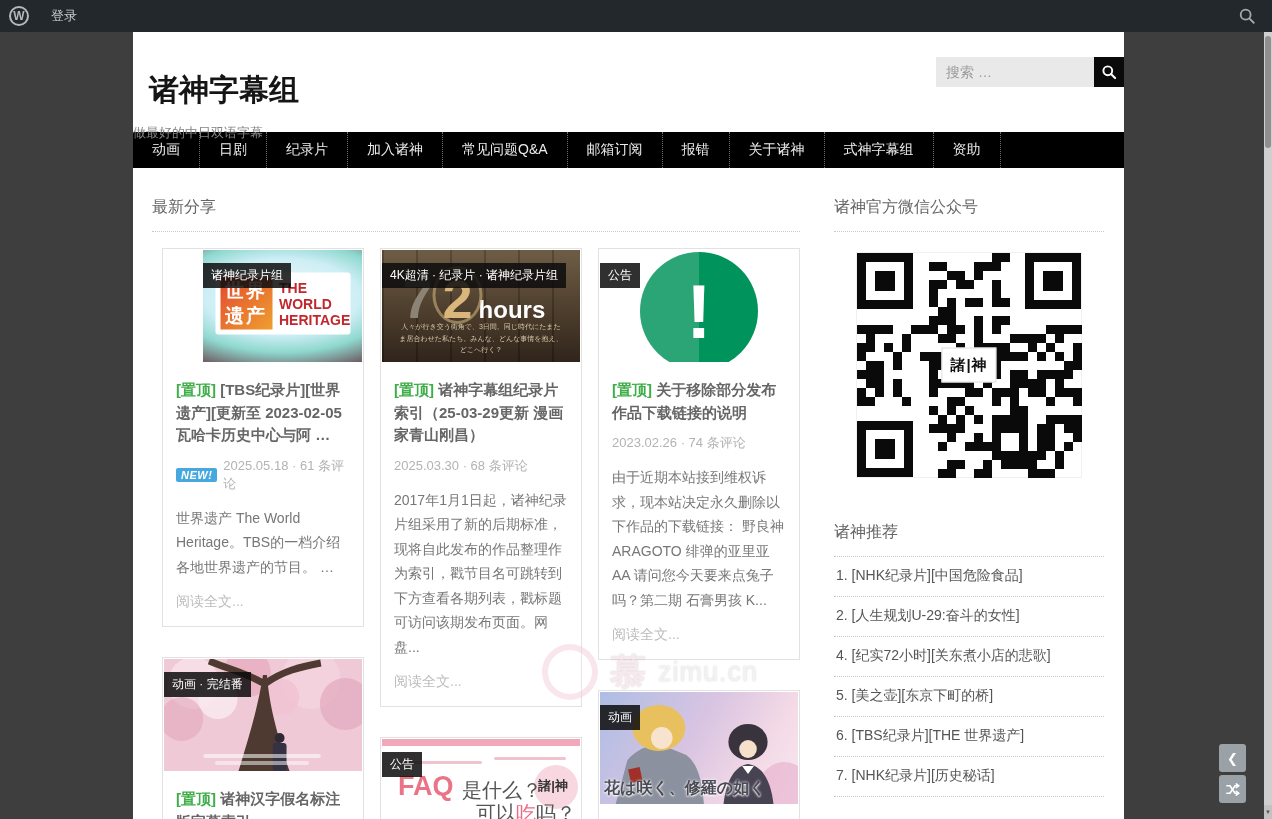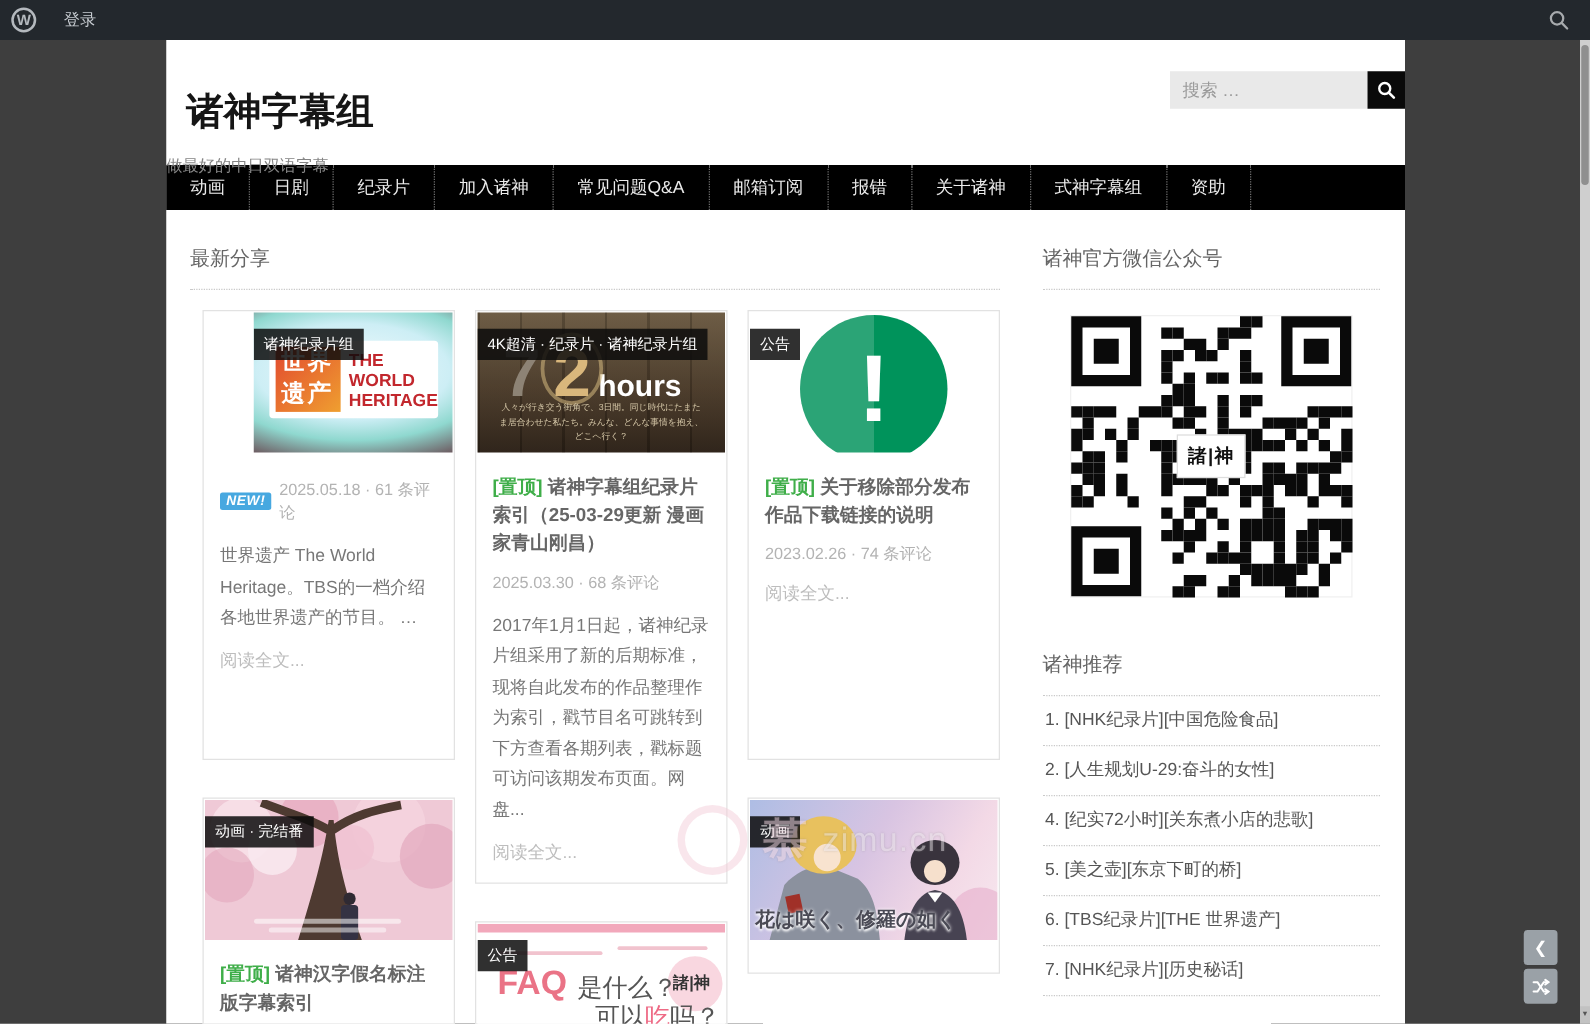--- a/index.html
+++ b/index.html
@@ -242,20 +242,21 @@
 
           <div class="card first">
             <div class="card-img img-wh">
               <div class="wh-card">
                 <div class="wh-cn">世界遗产</div>
                 <div class="wh-en">THE WORLD HERITAGE</div>
               </div>
               <span class="badge">诸神纪录片组</span>
             </div>
             <div class="card-body">
+              <h3 class="card-title"><span class="sticky">[置顶]</span> <span>[TBS纪录片][世界遗产][更新至 2023-02-05 瓦哈卡历史中心与阿 …</span></h3>
               <div class="meta">
                 <span class="new-badge">NEW!</span>
                 <span>2025.05.18 · 61 条评论</span>
               </div>
               <div class="excerpt">世界遗产 The World Heritage。TBS的一档介绍各地世界遗产的节目。 …</div>
               <div class="read-more">阅读全文...</div>
             </div>
           </div>
 
           <div class="card">
@@ -333,20 +334,21 @@
               <div class="alert-circle">
                 <span>!</span>
               </div>
               <span class="badge">公告</span>
             </div>
             <div class="card-body">
               <h3 class="card-title"><span class="sticky">[置顶]</span> <span>关于移除部分发布作品下载链接的说明</span></h3>
               <div class="meta">
                 <span>2023.02.26 · 74 条评论</span>
               </div>
+              <div class="excerpt">由于近期本站接到维权诉求，现本站决定永久删除以下作品的下载链接： 野良神 ARAGOTO 绯弹的亚里亚AA 请问您今天要来点兔子吗？第二期 石膏男孩 K...</div>
               <div class="read-more">阅读全文...</div>
             </div>
           </div>
 
           <div class="card">
             <div class="card-img img-anime">
               <svg viewBox="0 0 202 112" preserveAspectRatio="none">
                 <circle cx="188" cy="96" r="26" fill="#e6aecb" opacity="0.6"></circle>
                 <path d="M16 112 L28 68 C40 55 56 50 68 55 L88 63 C100 72 104 88 106 112 Z" fill="#8b919e"></path>
                 <ellipse cx="60" cy="36" rx="27" ry="23" fill="#e8c15e"></ellipse>

